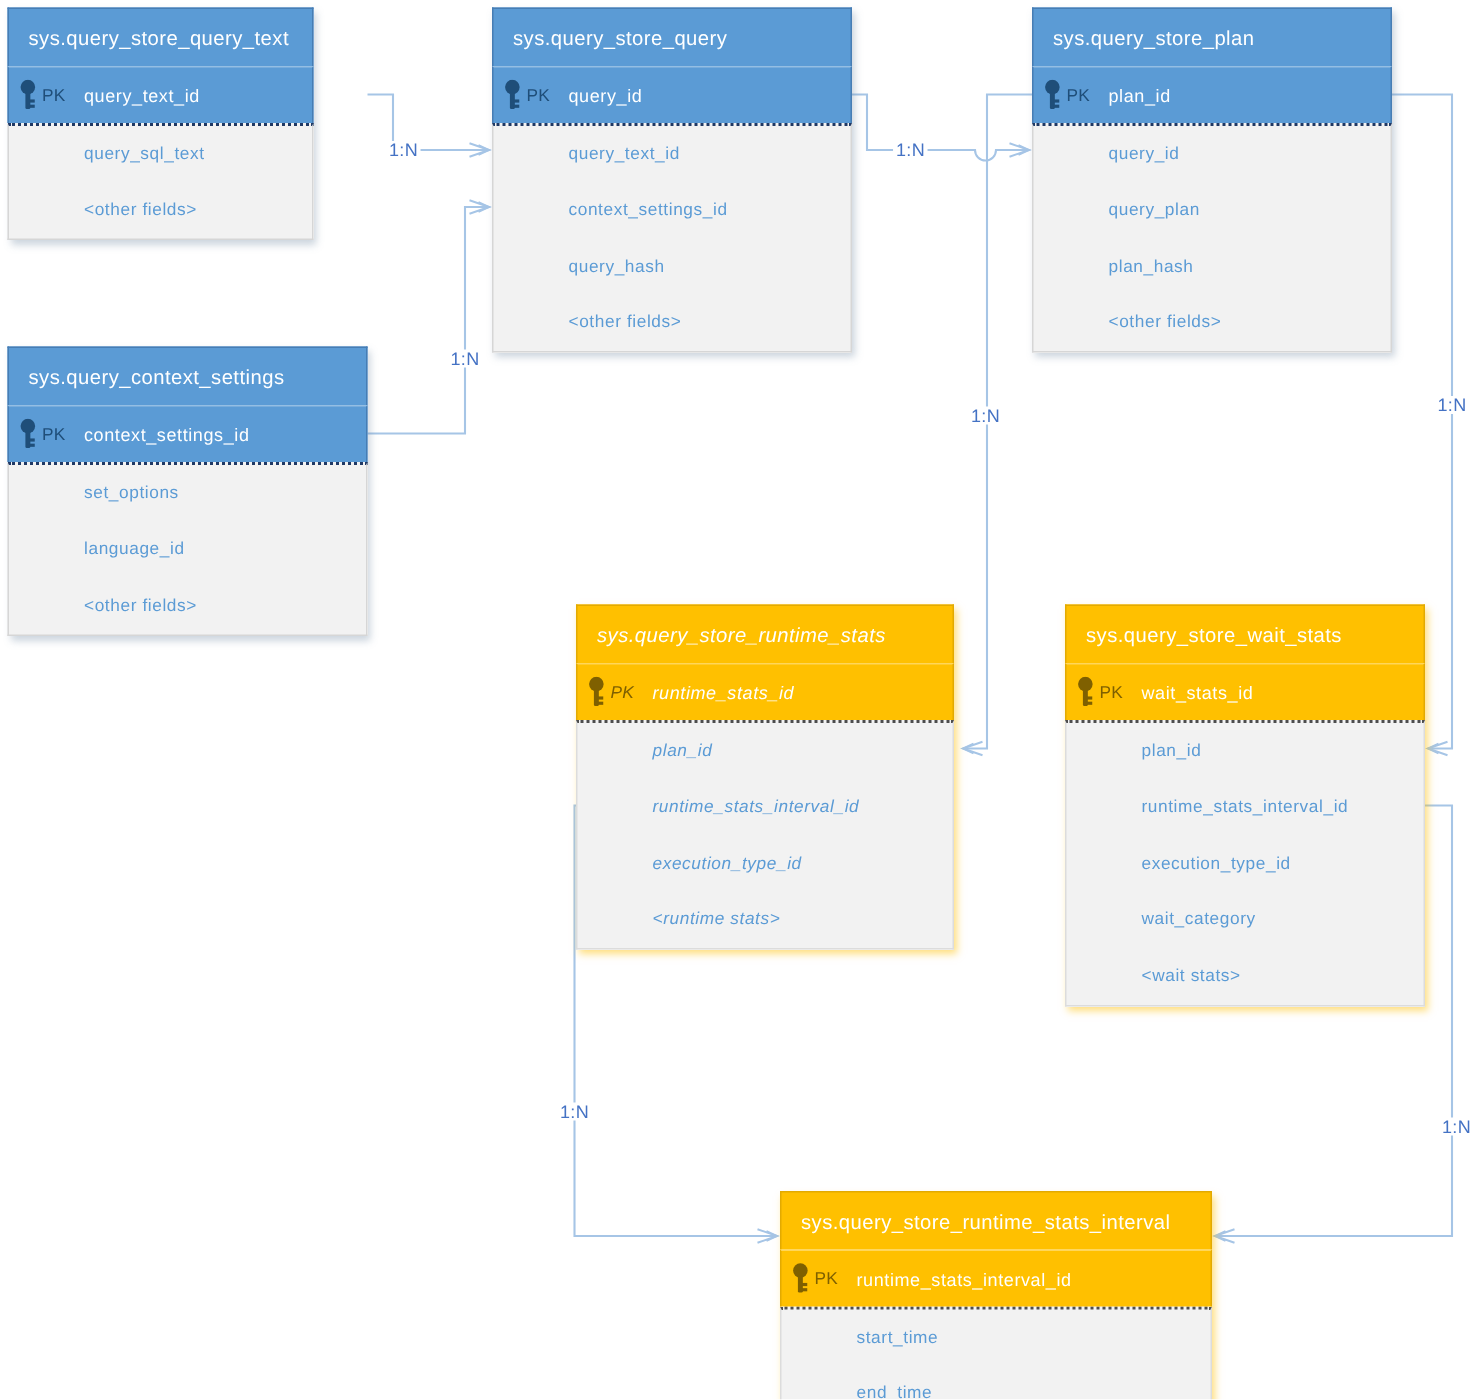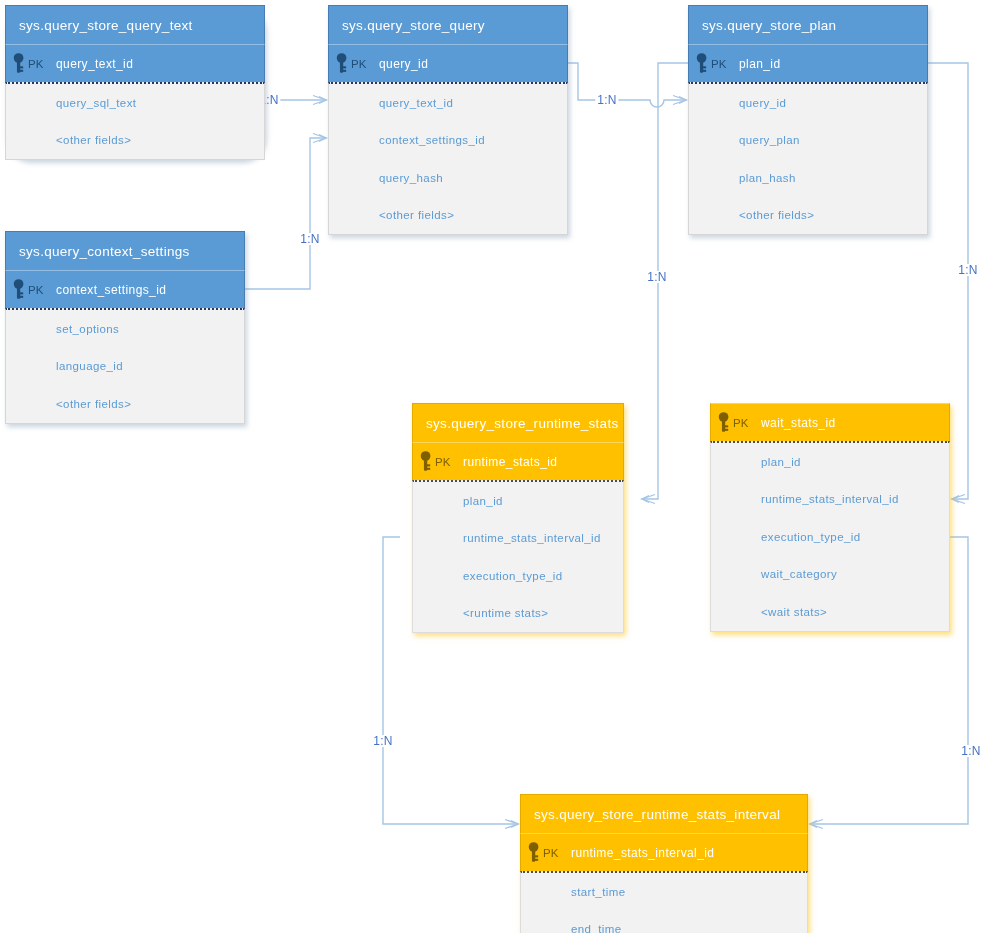--- a/index.html
+++ b/index.html
@@ -47,21 +47,21 @@
       <path d="M 400 537 H 383 V 824 H 518" class="wire" marker-end="url(#crow)"></path>
       <path d="M 950 537 H 968 V 824 H 810" class="wire" marker-end="url(#crow)"></path>
     </svg>
 <div class="wire-label" style="left: 269px; top: 100px;">1:N</div>
     <div class="wire-label" style="left: 310px; top: 239px;">1:N</div>
     <div class="wire-label" style="left: 607px; top: 100px;">1:N</div>
     <div class="wire-label" style="left: 657px; top: 277px;">1:N</div>
     <div class="wire-label" style="left: 968px; top: 270px;">1:N</div>
     <div class="wire-label" style="left: 383px; top: 741px;">1:N</div>
     <div class="wire-label" style="left: 971px; top: 751px;">1:N</div>
-    <div class="table theme-blue" style="left: 5px; top: 5px; width: 260px; border-radius: 24px;">
+    <div class="table theme-blue" style="left: 5px; top: 5px; width: 204px;">
       <div class="t-header">sys.query_store_query_text</div>
       <div class="t-pk">
         <svg class="key" width="13" height="22" viewBox="0 0 14 24">
           <circle cx="6" cy="5.5" r="5.3"></circle>
           <rect x="4.2" y="9" width="3.6" height="12.5" rx="1"></rect>
           <rect x="7" y="14.5" width="4" height="2.3"></rect>
           <rect x="7" y="18.3" width="4" height="2.3"></rect>
         </svg>
         <span class="pk-label">PK</span>
         <span class="pk-field">query_text_id</span>
@@ -120,40 +120,41 @@
         </svg>
         <span class="pk-label">PK</span>
         <span class="pk-field">context_settings_id</span>
       </div>
       <div class="t-body">
         <div class="t-row">set_options</div>
         <div class="t-row">language_id</div>
         <div class="t-row">&lt;other fields&gt;</div>
       </div>
     </div>
-    <div class="table theme-orange" style="left: 412px; top: 403px; width: 212px;">
+    <div class="table theme-orange" style="left: 384px; top: 403px; width: 252px; font-style: italic;">
       <div class="t-header">sys.query_store_runtime_stats</div>
       <div class="t-pk">
         <svg class="key" width="13" height="22" viewBox="0 0 14 24">
           <circle cx="6" cy="5.5" r="5.3"></circle>
           <rect x="4.2" y="9" width="3.6" height="12.5" rx="1"></rect>
           <rect x="7" y="14.5" width="4" height="2.3"></rect>
           <rect x="7" y="18.3" width="4" height="2.3"></rect>
         </svg>
         <span class="pk-label">PK</span>
         <span class="pk-field">runtime_stats_id</span>
       </div>
       <div class="t-body">
         <div class="t-row">plan_id</div>
         <div class="t-row">runtime_stats_interval_id</div>
         <div class="t-row">execution_type_id</div>
         <div class="t-row">&lt;runtime stats&gt;</div>
       </div>
     </div>
     <div class="table theme-orange" style="left: 710px; top: 403px; width: 240px;">
+      <div class="t-header">sys.query_store_wait_stats</div>
       <div class="t-pk">
         <svg class="key" width="13" height="22" viewBox="0 0 14 24">
           <circle cx="6" cy="5.5" r="5.3"></circle>
           <rect x="4.2" y="9" width="3.6" height="12.5" rx="1"></rect>
           <rect x="7" y="14.5" width="4" height="2.3"></rect>
           <rect x="7" y="18.3" width="4" height="2.3"></rect>
         </svg>
         <span class="pk-label">PK</span>
         <span class="pk-field">wait_stats_id</span>
       </div>

